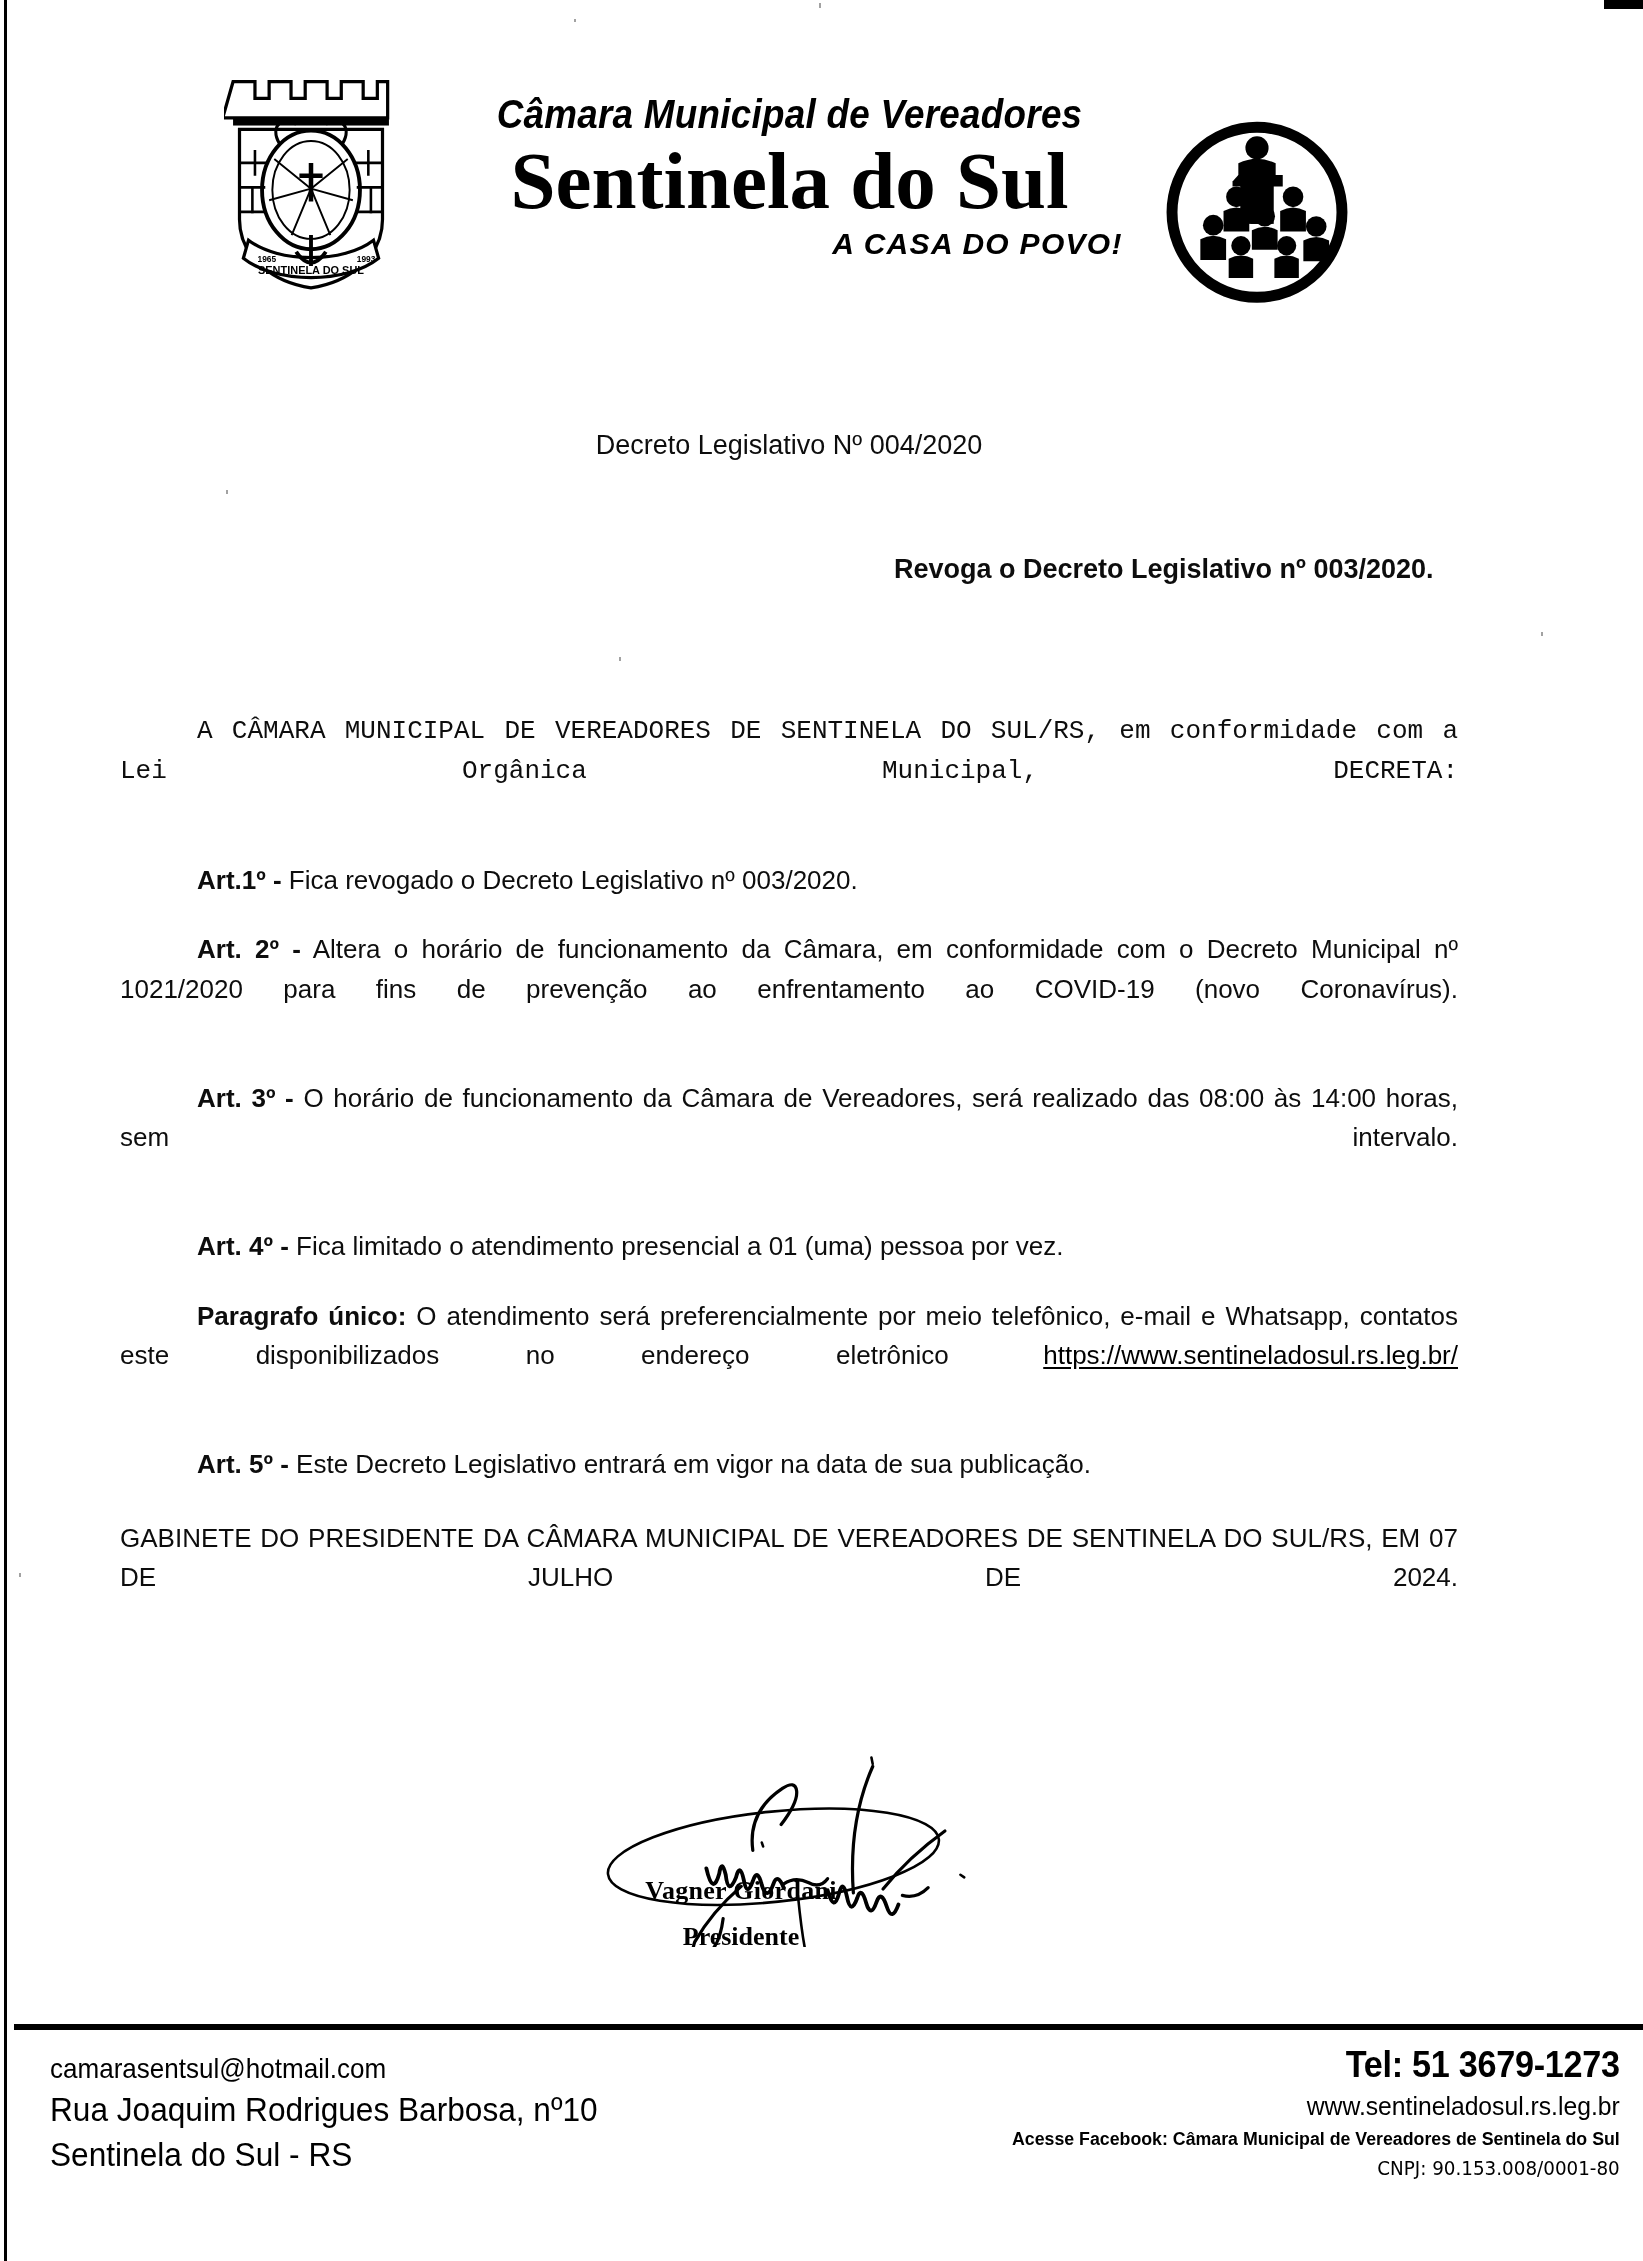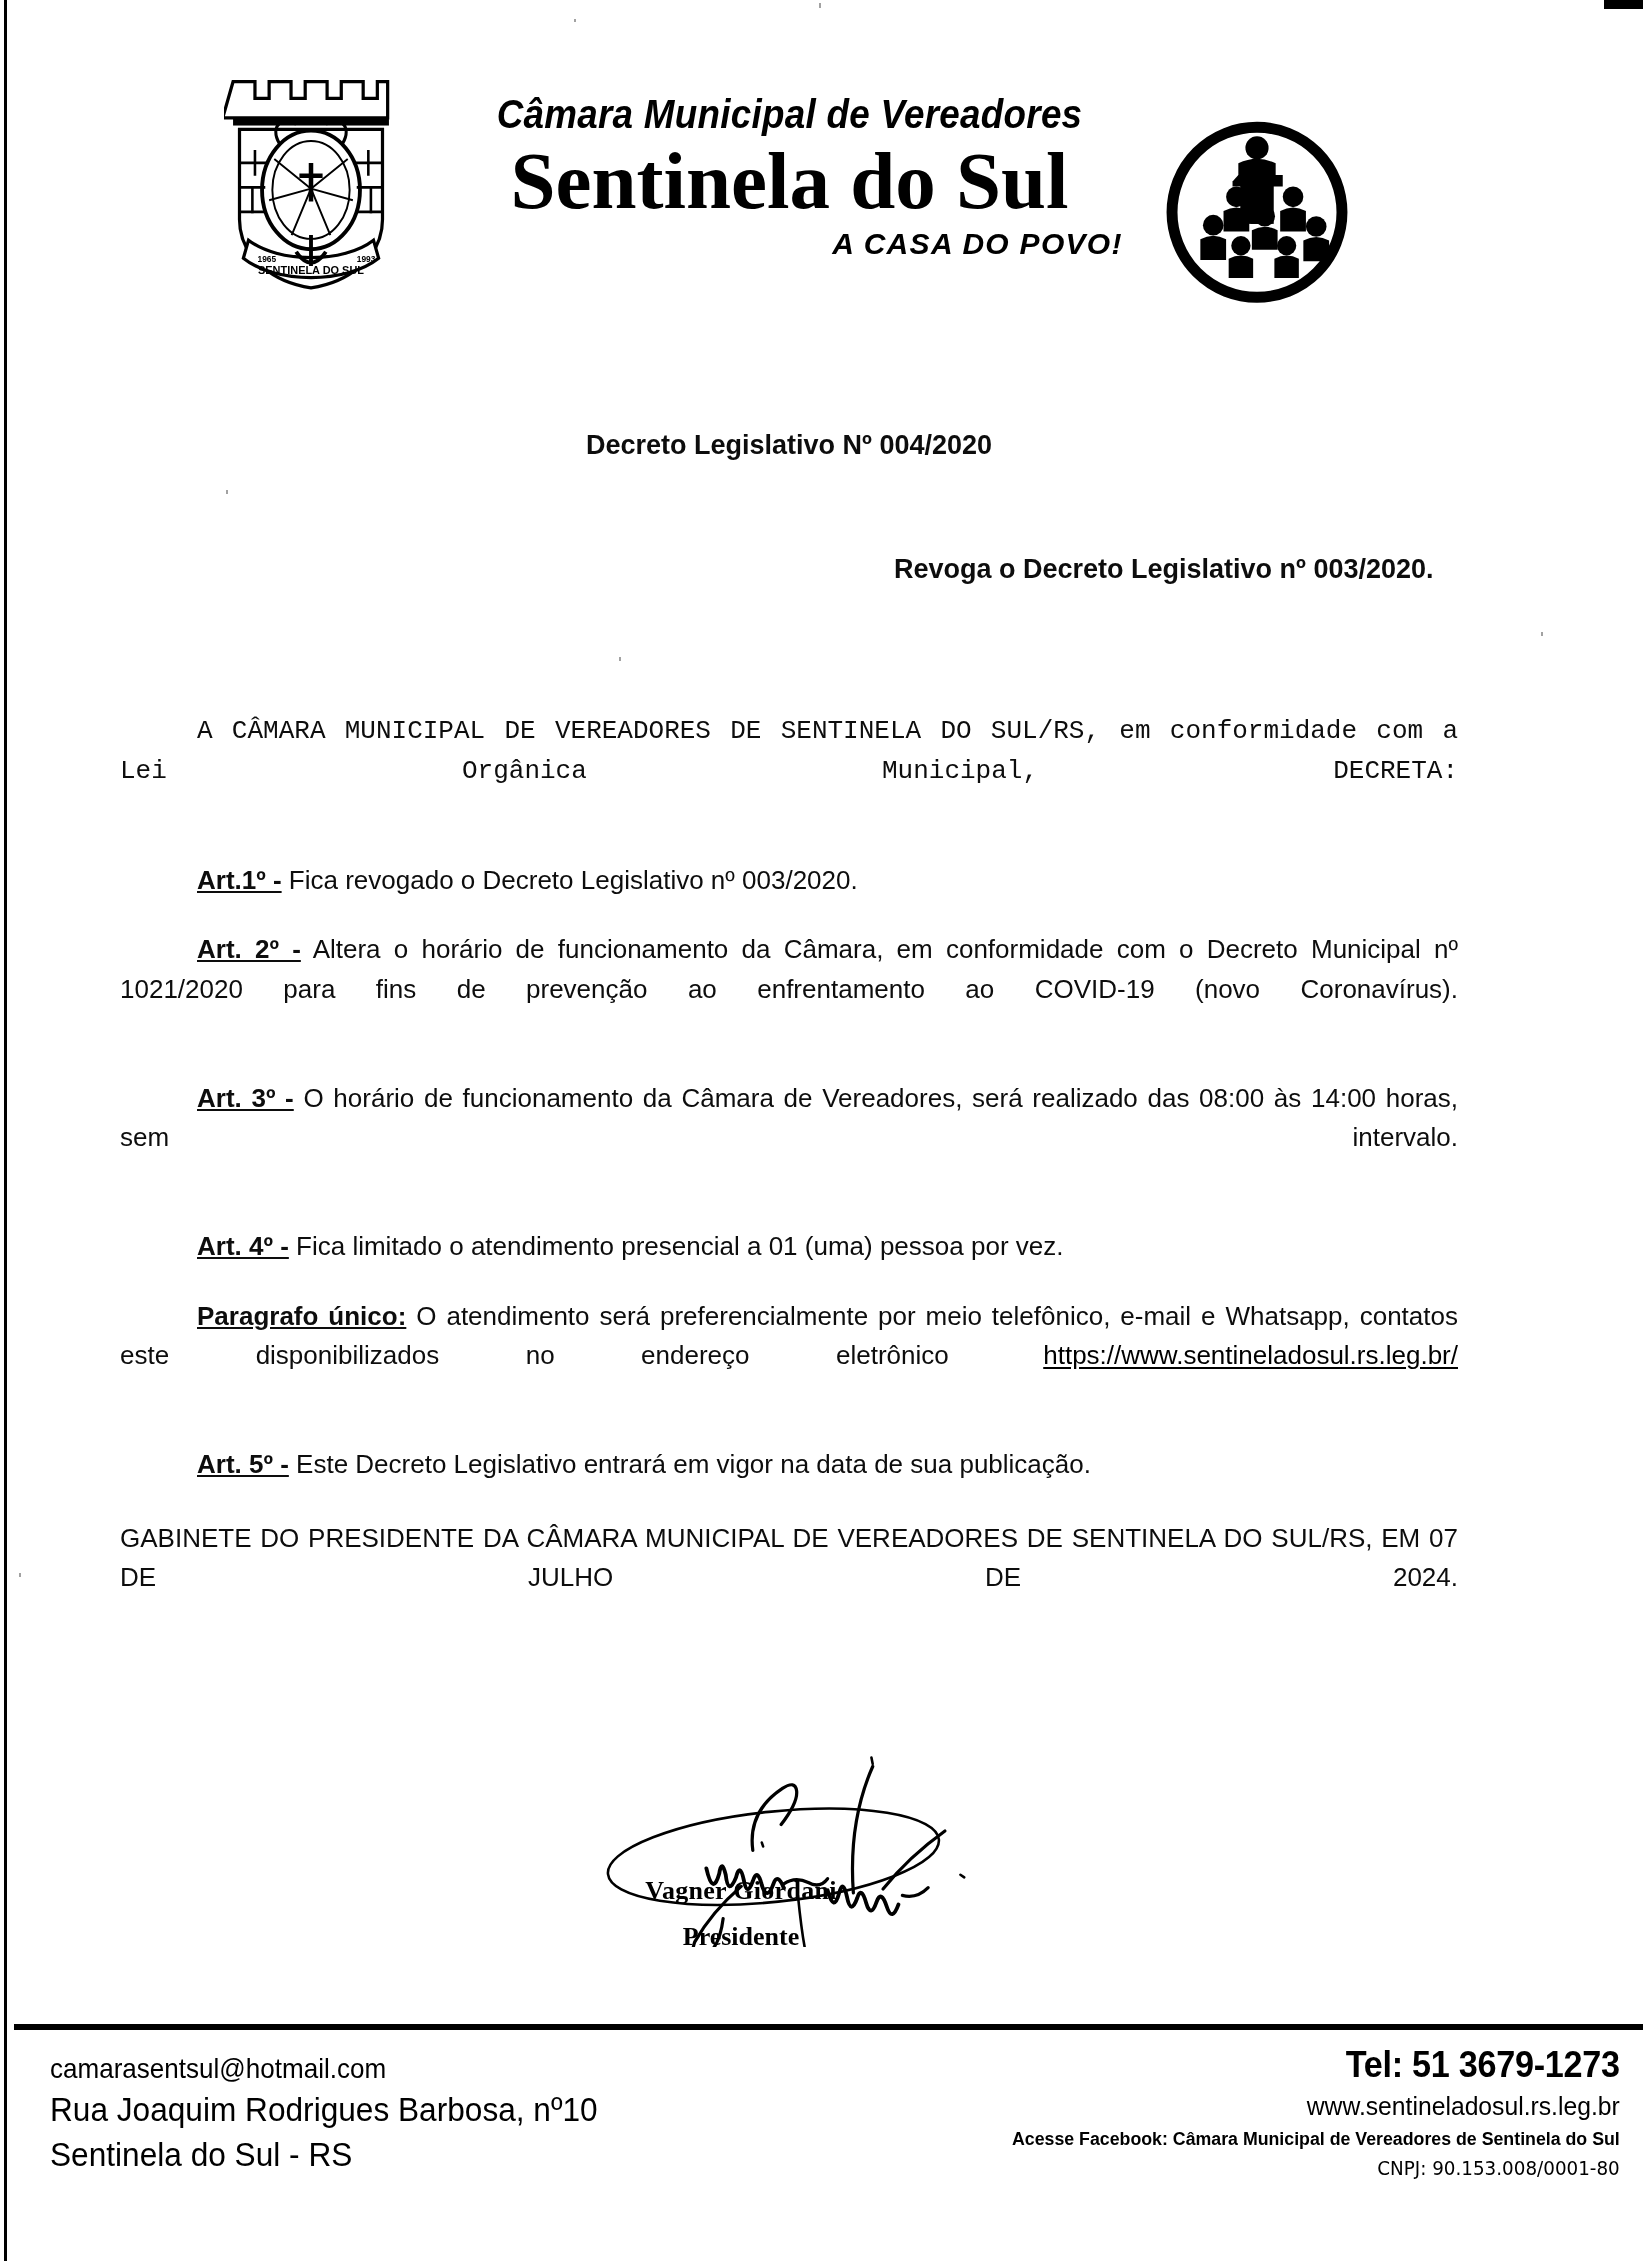--- a/index.html
+++ b/index.html
@@ -100,38 +100,38 @@
     left: 120px;
     top: 425px;
     width: 1338px;
     font-family: "Liberation Sans", sans-serif;
     font-size: 26px;
     line-height: 1.52;
     color: #0d0d0d;
   }
   .decree-title {
     text-align: center;
-    font-weight: 700;
+    font-weight: 400;
     font-size: 27px;
     margin-bottom: 12px;
   }
   .revoga {
     text-align: right;
     font-weight: 700;
     font-size: 27px;
     margin-top: 83px;
     padding-right: 24.5px;
   }
   .para {
     text-align: justify;
     text-justify: inter-word;
     text-indent: 77px;
     margin-top: 30px;
   }
-  .para b { font-weight: 700; text-decoration: underline; }
+  .para b { font-weight: 700; }
   .intro {
     margin-top: 122px;
     font-family: Liberation Mono, monospace;
   }
   .gabinete {
     text-align: justify;
     text-indent: 0;
     margin-top: 34px;
     padding-left: 0;
   }

